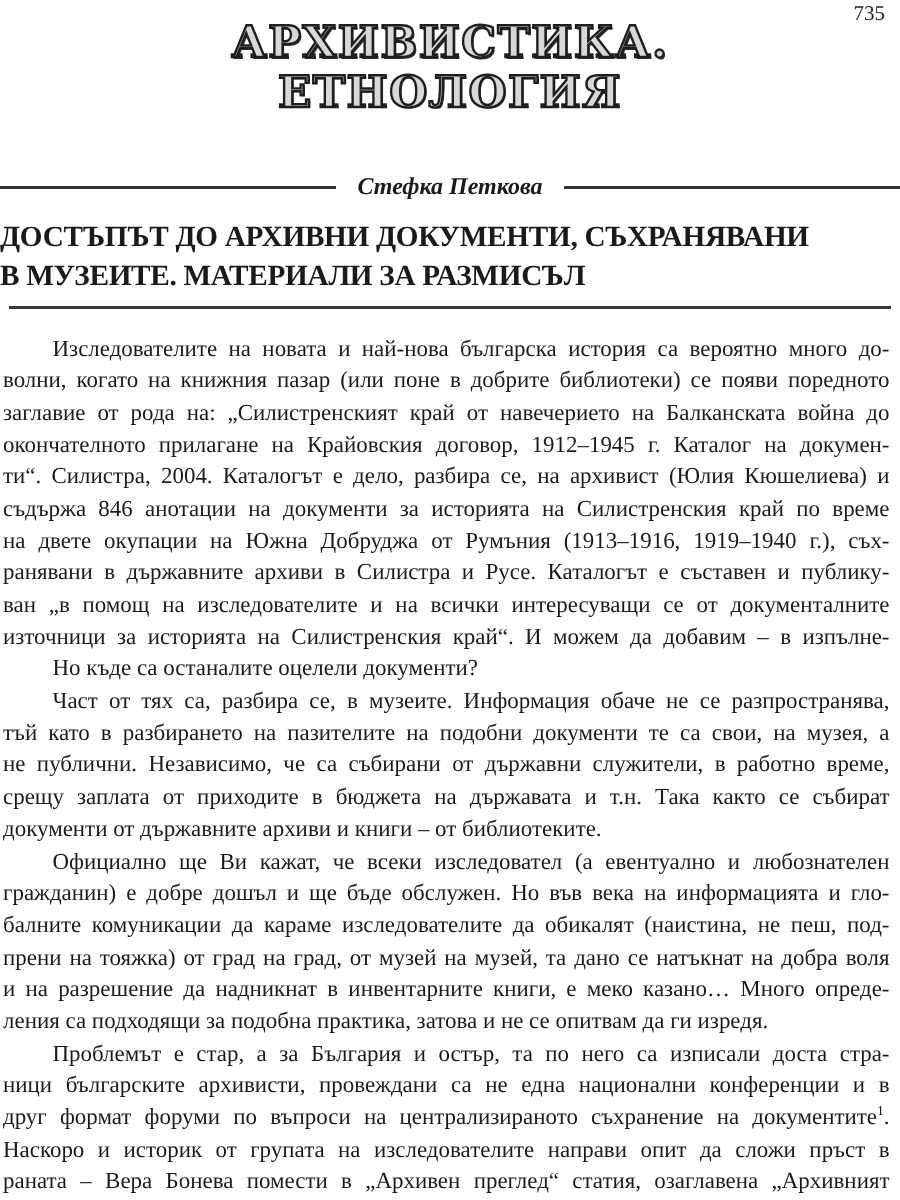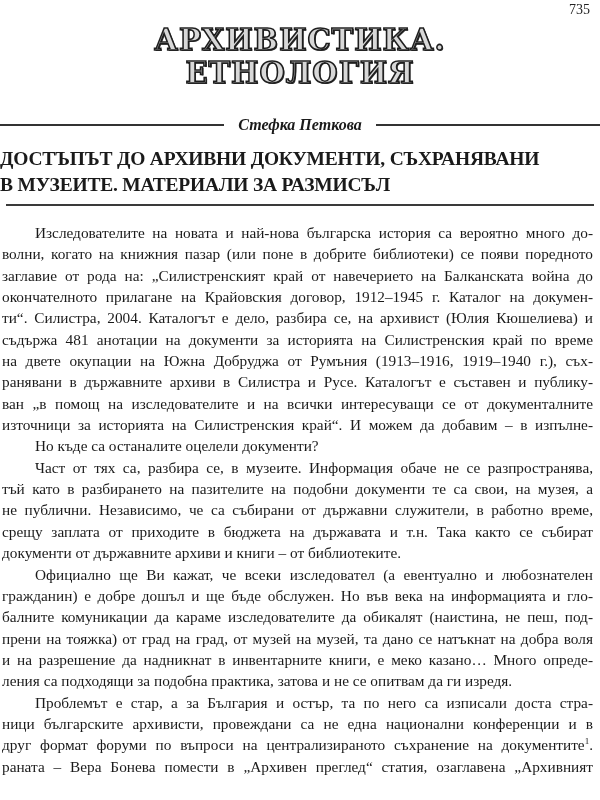--- a/index.html
+++ b/index.html
@@ -6,21 +6,21 @@
   body {
     width: 600px; height: 800px; position: relative; overflow: hidden;
     font-family: "Liberation Serif", "DejaVu Serif", serif;
     color: #1a1a1a;
   }
   .page-number {
     position: absolute; top: 2px; right: 10px;
     font-size: 14px; color: #222; text-align: center;
   }
   .section-title {
-    position: absolute; left: 0; right: 0; top: 24px;
+    position: absolute; left: 0; right: 0; top: 12px;
     text-align: center;
     font-family: "DejaVu Serif", serif;
     font-weight: bold;
     font-size: 29px;
     line-height: 33px;
     letter-spacing: 1px;
     color: #d8d8d8;
     -webkit-text-stroke: 1.6px #1e1e1e;
     text-shadow: 1px 1px 0 #333;
   }
@@ -83,21 +83,21 @@
 <div class="title-rule"></div>
 
 <div class="body-text">
 
   <div>
     <span class="line indent">Изследователите на новата и най-нова българска история са вероятно много до-</span>
     <span class="line">волни, когато на книжния пазар (или поне в добрите библиотеки) се появи поредното</span>
     <span class="line">заглавие от рода на: „Силистренският край от навечерието на Балканската война до</span>
     <span class="line">окончателното прилагане на Крайовския договор, 1912–1945 г. Каталог на докумен-</span>
     <span class="line">ти“. Силистра, 2004. Каталогът е дело, разбира се, на архивист (Юлия Кюшелиева) и</span>
-    <span class="line">съдържа 481 анотации на документи за историята на Силистренския край по време</span>
+    <span class="line">съдържа 846 анотации на документи за историята на Силистренския край по време</span>
     <span class="line">на двете окупации на Южна Добруджа от Румъния (1913–1916, 1919–1940 г.), съх-</span>
     <span class="line">ранявани в държавните архиви в Силистра и Русе. Каталогът е съставен и публику-</span>
     <span class="line">ван „в помощ на изследователите и на всички интересуващи се от документалните</span>
     <span class="line">източници за историята на Силистренския край“. И можем да добавим – в изпълне-</span>
   </div>
 
   <div>
     <span class="line indent last">Но къде са останалите оцелели документи?</span>
   </div>
 
@@ -115,16 +115,17 @@
     <span class="line">балните комуникации да караме изследователите да обикалят (наистина, не пеш, под-</span>
     <span class="line">прени на тояжка) от град на град, от музей на музей, та дано се натъкнат на добра воля</span>
     <span class="line">и на разрешение да надникнат в инвентарните книги, е меко казано… Много опреде-</span>
     <span class="line last">ления са подходящи за подобна практика, затова и не се опитвам да ги изредя.</span>
   </div>
 
   <div>
     <span class="line indent">Проблемът е стар, а за България и остър, та по него са изписали доста стра-</span>
     <span class="line">ници българските архивисти, провеждани са не една национални конференции и в</span>
     <span class="line"><span>друг формат форуми по въпроси на централизираното съхранение на документите</span><sup>1</sup><span>.</span></span>
+    <span class="line">Наскоро и историк от групата на изследователите направи опит да сложи пръст в</span>
     <span class="line">раната – Вера Бонева помести в „Архивен преглед“ статия, озаглавена „Архивният</span>
 
   </div>
 </div>
 
 </body></html>

